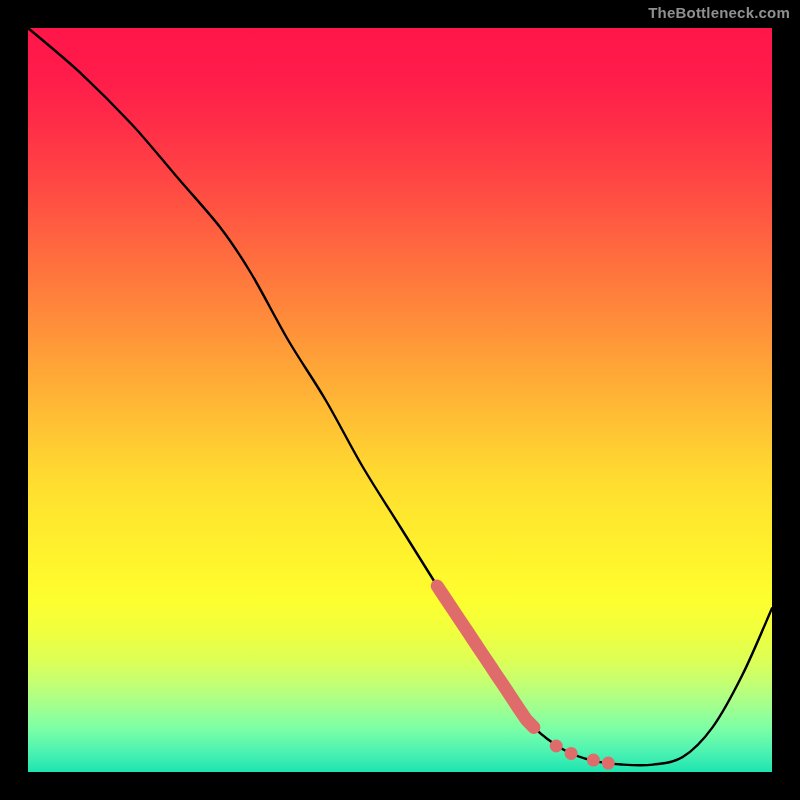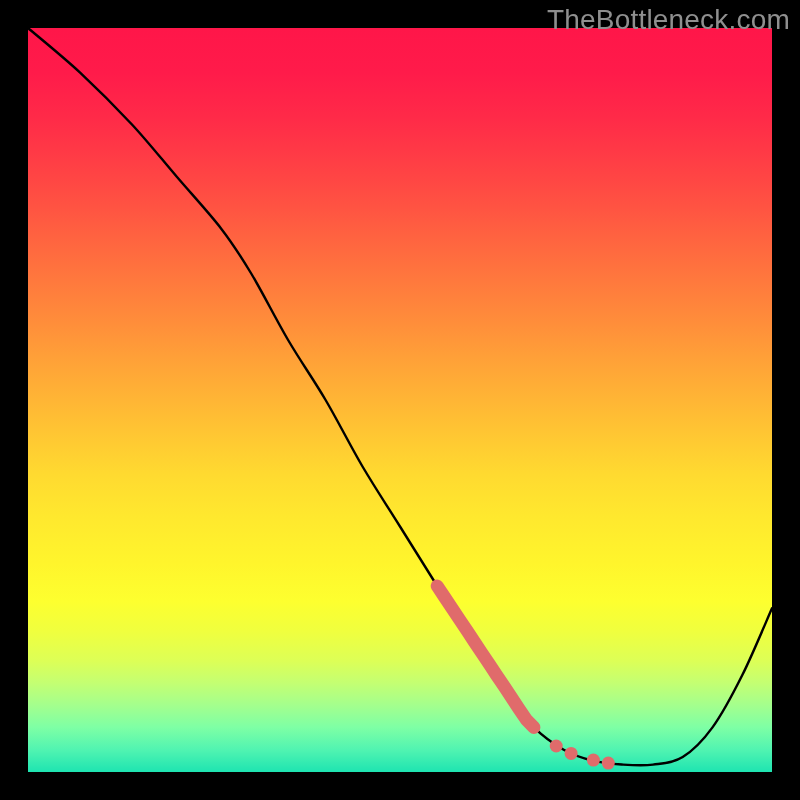--- a/index.html
+++ b/index.html
@@ -54,22 +54,22 @@
     top: 0;
     width: 744px;
     height: 744px;
     overflow: visible;
   }
   .watermark {
     position: absolute;
     top: 4px;
     right: 10px;
     color: #8f8f8f;
-    font-size: 28px;
-    font-weight: 400;
+    font-size: 15px;
+    font-weight: 700;
     letter-spacing: 0.2px;
     user-select: none;
   }
 </style>
 </head>
 <body>
 
 <div class="frame">
   <div class="plot">
     <svg class="curve" viewBox="0 0 744 744" preserveAspectRatio="none">

